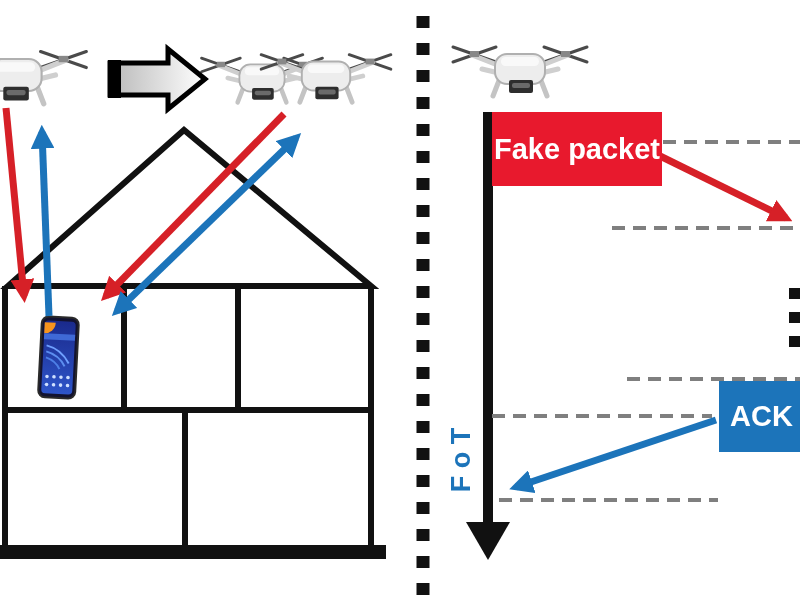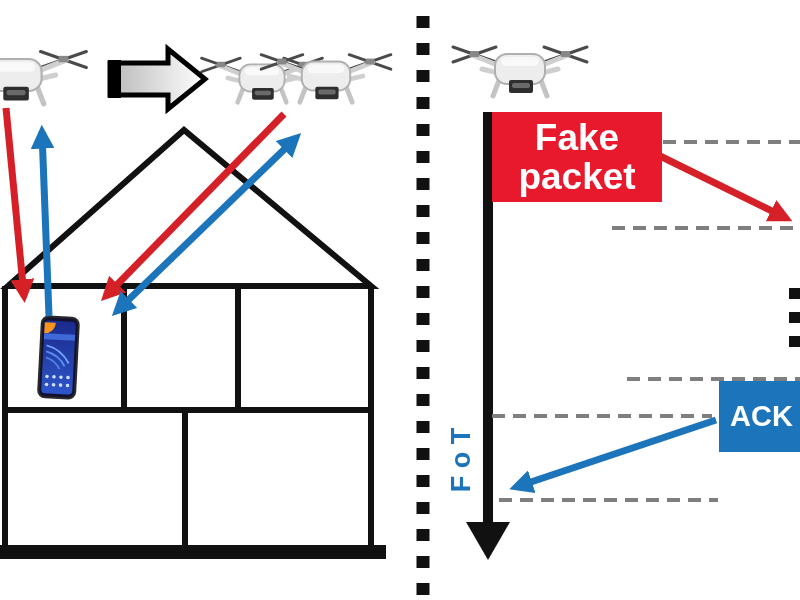--- a/index.html
+++ b/index.html
@@ -5,22 +5,22 @@
   :root{
     --red-box:#e8192d; --arrow-red:#d62027; --blue:#1c74ba;
     --dash-gray:#7f7f7f; --roof-fill:#f2ecda; --ink:#111111;
   }
   html,body{margin:0;padding:0;background:#fff;}
   #stage{position:relative;width:800px;height:600px;background:#ffffff;overflow:hidden;
          font-family:"Liberation Sans",sans-serif;}
   #stage svg.canvas{position:absolute;left:0;top:0;}
   .label-box{position:absolute;display:flex;align-items:center;justify-content:center;
              text-align:center;color:#ffffff;font-weight:700;}
-  #fake-packet-box{left:492px;top:112px;width:170px;height:90px;background:var(--red-box);
-                   font-size:37px;line-height:1.06;}
+  #fake-packet-box{left:492px;top:112px;width:170px;height:74px;background:var(--red-box);
+                   font-size:29px;line-height:1.06;}
   #ack-box{left:719px;top:381px;width:85px;height:71px;background:var(--blue);font-size:29px;}
   #tof-label{position:absolute;left:444px;top:424px;width:34px;display:flex;flex-direction:column;
              align-items:center;color:var(--blue);font-weight:700;font-size:27px;}
   #tof-label span{display:block;height:24px;width:30px;line-height:24px;text-align:center;
                   transform:rotate(-90deg);}
   .props path{stroke:#4a4a4a;stroke-width:3;stroke-linecap:round;fill:none;}
   .arms path{stroke:#cfcfcf;stroke-width:5;stroke-linecap:round;fill:none;}
   .legs path{stroke:#c4c4c4;stroke-width:5;stroke-linecap:round;fill:none;}
   .dash{stroke:var(--dash-gray);stroke-width:4;stroke-dasharray:13 8;fill:none;}
   .wall{stroke:var(--ink);stroke-width:6;fill:none;}

